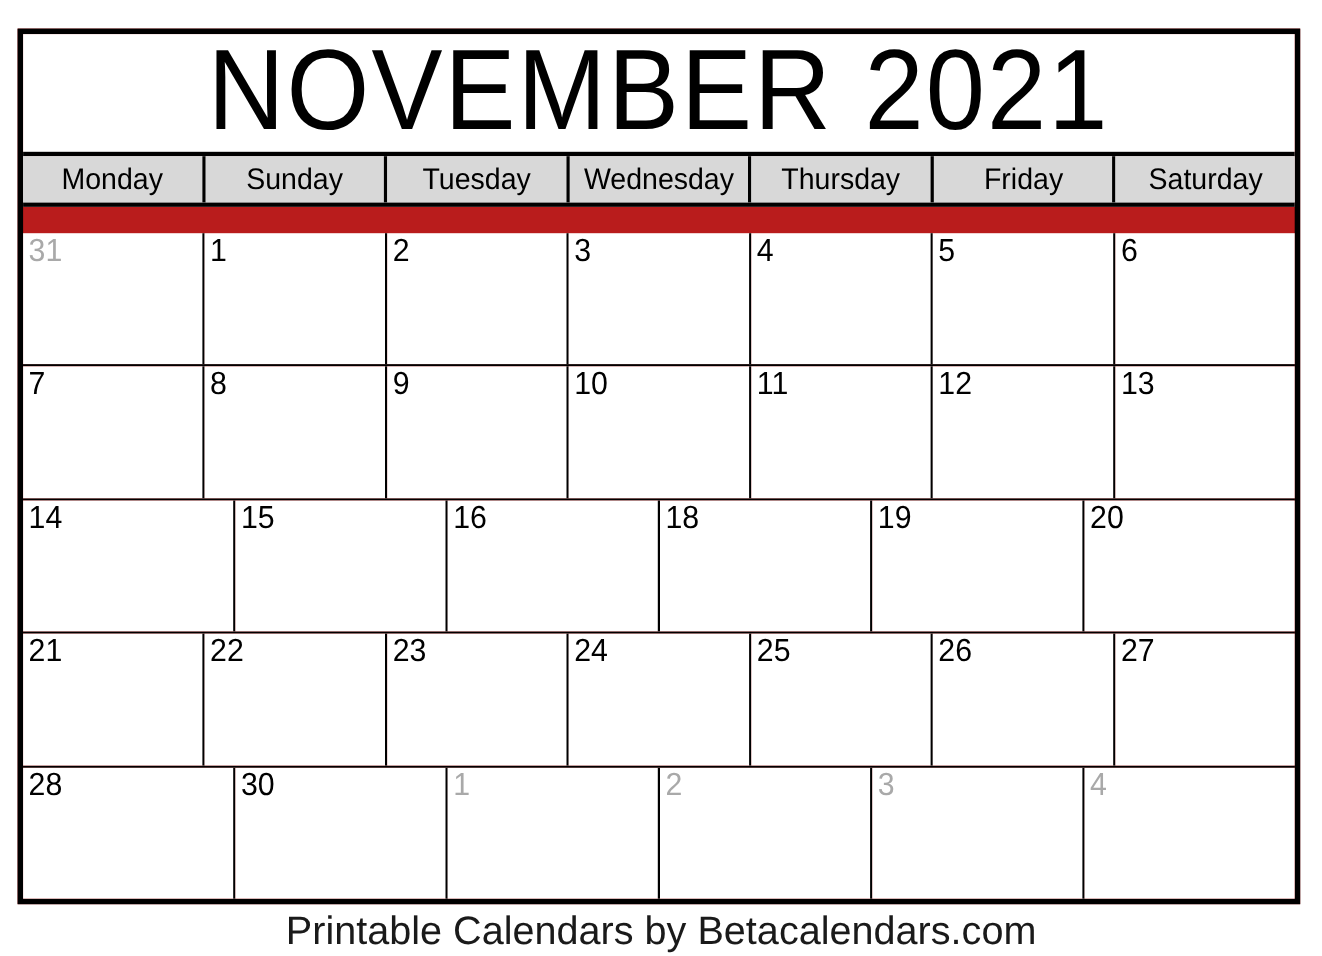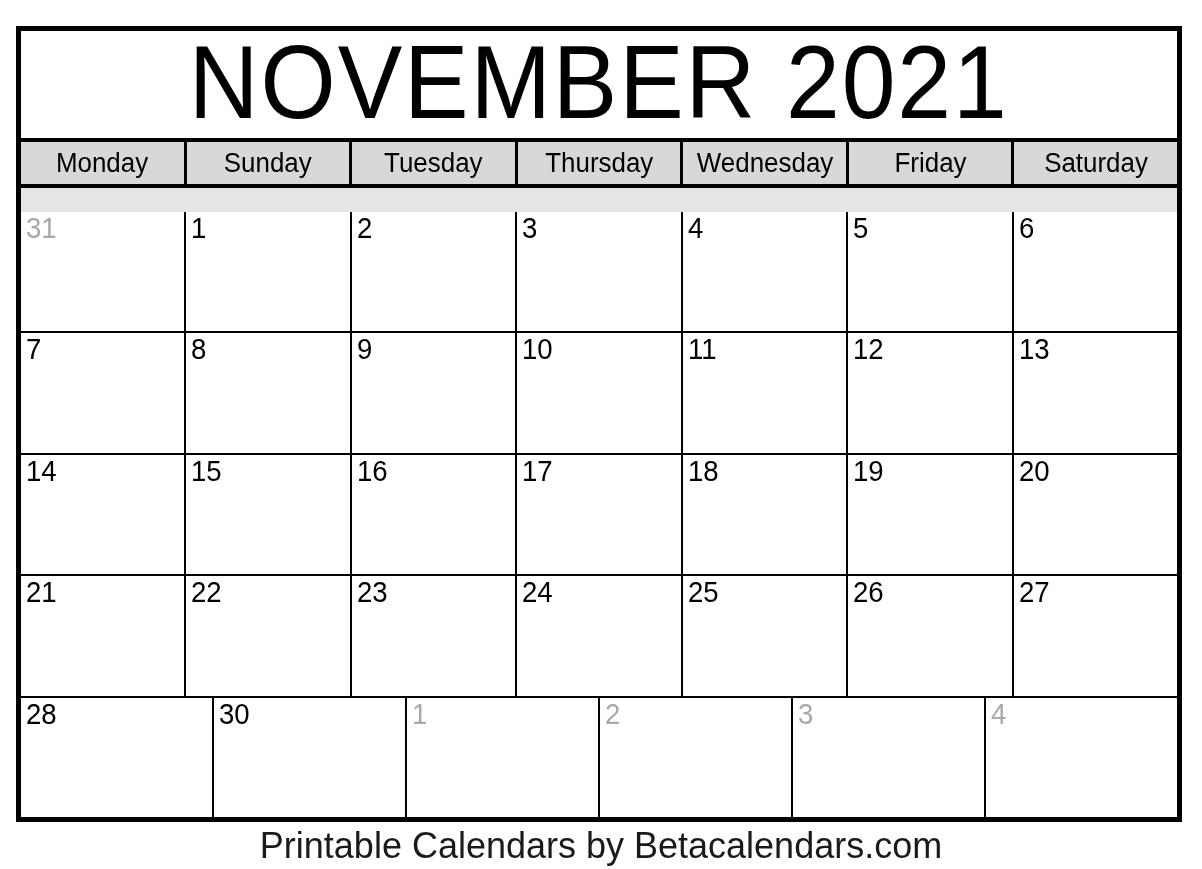--- a/index.html
+++ b/index.html
@@ -24,21 +24,21 @@
 
   
   .calendar-frame {
     position: absolute;
     left: 16px;
     top: 26px;
     width: 1166px;
     height: 796px;
     border: 5px solid #000000;
     box-sizing: border-box;
-    background: #e5e5e5;
+    background: #b91c1c;
     display: flex;
     flex-direction: column;
   }
 
   
   .title-banner {
     flex: 0 0 111px;
     height: 111px;
     border-bottom: 4px solid #000000;
     box-sizing: border-box;
@@ -165,26 +165,26 @@
         <div class="weekday-cell">
           <span class="weekday-label">Monday</span>
         </div>
         <div class="weekday-cell">
           <span class="weekday-label">Sunday</span>
         </div>
         <div class="weekday-cell">
           <span class="weekday-label">Tuesday</span>
         </div>
         <div class="weekday-cell">
+          <span class="weekday-label">Wednesday</span>
+        </div>
+        <div class="weekday-cell">
           <span class="weekday-label">Thursday</span>
         </div>
         <div class="weekday-cell">
-          <span class="weekday-label">Wednesday</span>
-        </div>
-        <div class="weekday-cell">
           <span class="weekday-label">Friday</span>
         </div>
         <div class="weekday-cell">
           <span class="weekday-label">Saturday</span>
         </div>
       </div>
 
     <div class="date-grid">
         <div class="week-row">
           <div class="day-cell outside">
@@ -236,23 +236,20 @@
           <div class="day-cell">
             <span class="day-number">14</span>
           </div>
           <div class="day-cell">
             <span class="day-number">15</span>
           </div>
           <div class="day-cell">
             <span class="day-number">16</span>
           </div>
           <div class="day-cell">
-            <span class="day-number">17</span>
-          </div>
-          <div class="day-cell">
             <span class="day-number">18</span>
           </div>
           <div class="day-cell">
             <span class="day-number">19</span>
           </div>
           <div class="day-cell">
             <span class="day-number">20</span>
           </div>
         </div>
         <div class="week-row">

